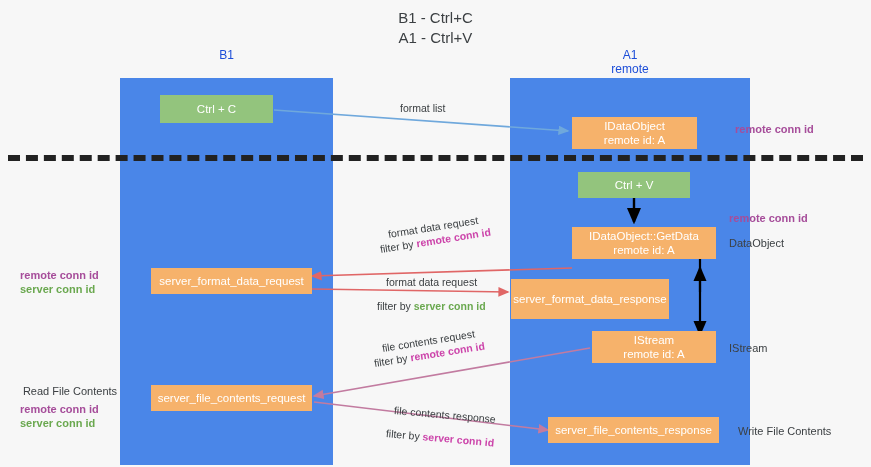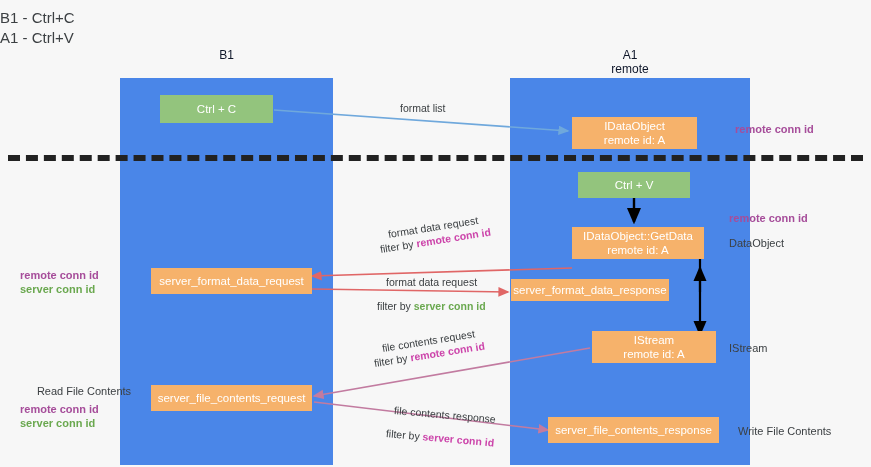--- a/index.html
+++ b/index.html
@@ -17,32 +17,32 @@
     position: relative;
     width: 871px;
     height: 467px;
     background: #f7f7f7;
   }
   .abs { position: absolute; }
 
   
   #title {
     left: 0; top: 8px; width: 871px;
-    text-align: left;
+    text-align: center;
     font-size: 15px;
     color: #3c4043;
     line-height: 20px;
   }
   #title .line { display: block; }
 
   
   .col-header {
     text-align: center;
     font-size: 12px;
-    color: #0f172a;
+    color: #1d4ed8;
     line-height: 14px;
   }
   .col-header .name { display: block; }
   .col-header .sub { display: block; }
 
   
   .lane {
     background: #4a86e8;
   }
   #lane-b1 { left: 120px; top: 78px; width: 213px; height: 387px; }
@@ -160,30 +160,30 @@
 
   <div class="abs box orange" style="left:572px; top:117px; width:125px; height:32px;">
     <span>IDataObject</span>
     <span class="l2">remote id: A</span>
   </div>
 
   <div class="abs box green" style="left:578px; top:172px; width:112px; height:26px;">
     <span>Ctrl + V</span>
   </div>
 
-  <div class="abs box orange" style="left:572px; top:227px; width:132px; height:32px;">
+  <div class="abs box orange" style="left:572px; top:227px; width:144px; height:32px;">
     <span>IDataObject::GetData</span>
     <span class="l2">remote id: A</span>
   </div>
 
   <div class="abs box orange" style="left:151px; top:268px; width:161px; height:26px;">
     <span>server_format_data_request</span>
   </div>
 
-  <div class="abs box orange" style="left:511px; top:279px; width:158px; height:22px;">
+  <div class="abs box orange" style="left:511px; top:279px; width:158px; height:40px;">
     <span>server_format_data_response</span>
   </div>
 
   <div class="abs box orange" style="left:592px; top:331px; width:124px; height:32px;">
     <span>IStream</span>
     <span class="l2">remote id: A</span>
   </div>
 
   <div class="abs box orange" style="left:151px; top:385px; width:161px; height:26px;">
     <span>server_file_contents_request</span>
@@ -245,21 +245,21 @@
 
   <div class="abs side-label" style="left:738px; top:424px;">
     <span class="plain">Write File Contents</span>
   </div>
 
   <div class="abs side-label" style="left:20px; top:268px; width:96px; text-align:left;">
     <span class="purple">remote conn id</span>
     <span class="green">server conn id</span>
   </div>
 
-  <div class="abs side-label" style="left:20px; top:384px; width:100px; text-align:left;margin-left:14px;">
+  <div class="abs side-label" style="left:20px; top:384px; width:100px; text-align:left;">
     <span class="plain">Read File Contents</span>
   </div>
   <div class="abs side-label" style="left:20px; top:402px; width:100px; text-align:left;">
     <span class="purple">remote conn id</span>
     <span class="green">server conn id</span>
   </div>
 
 </div>
 
 </body></html>

